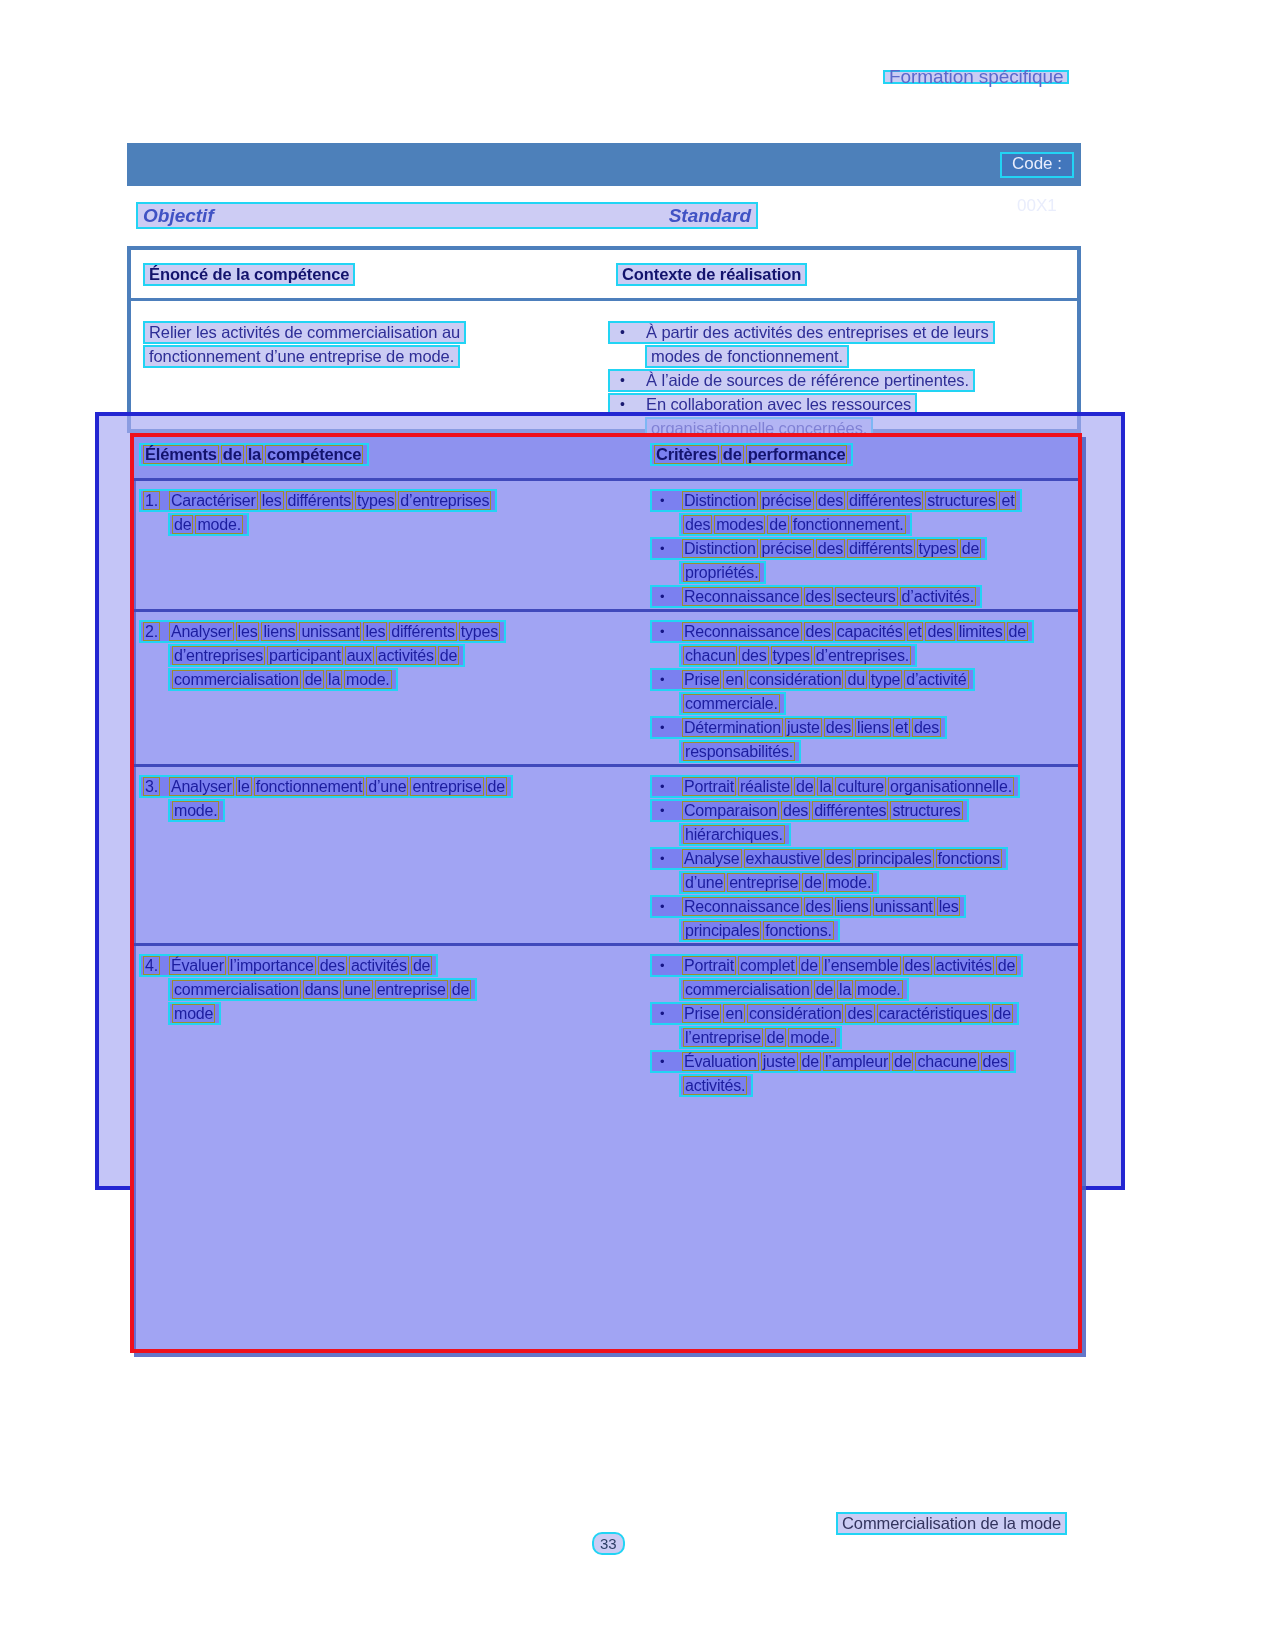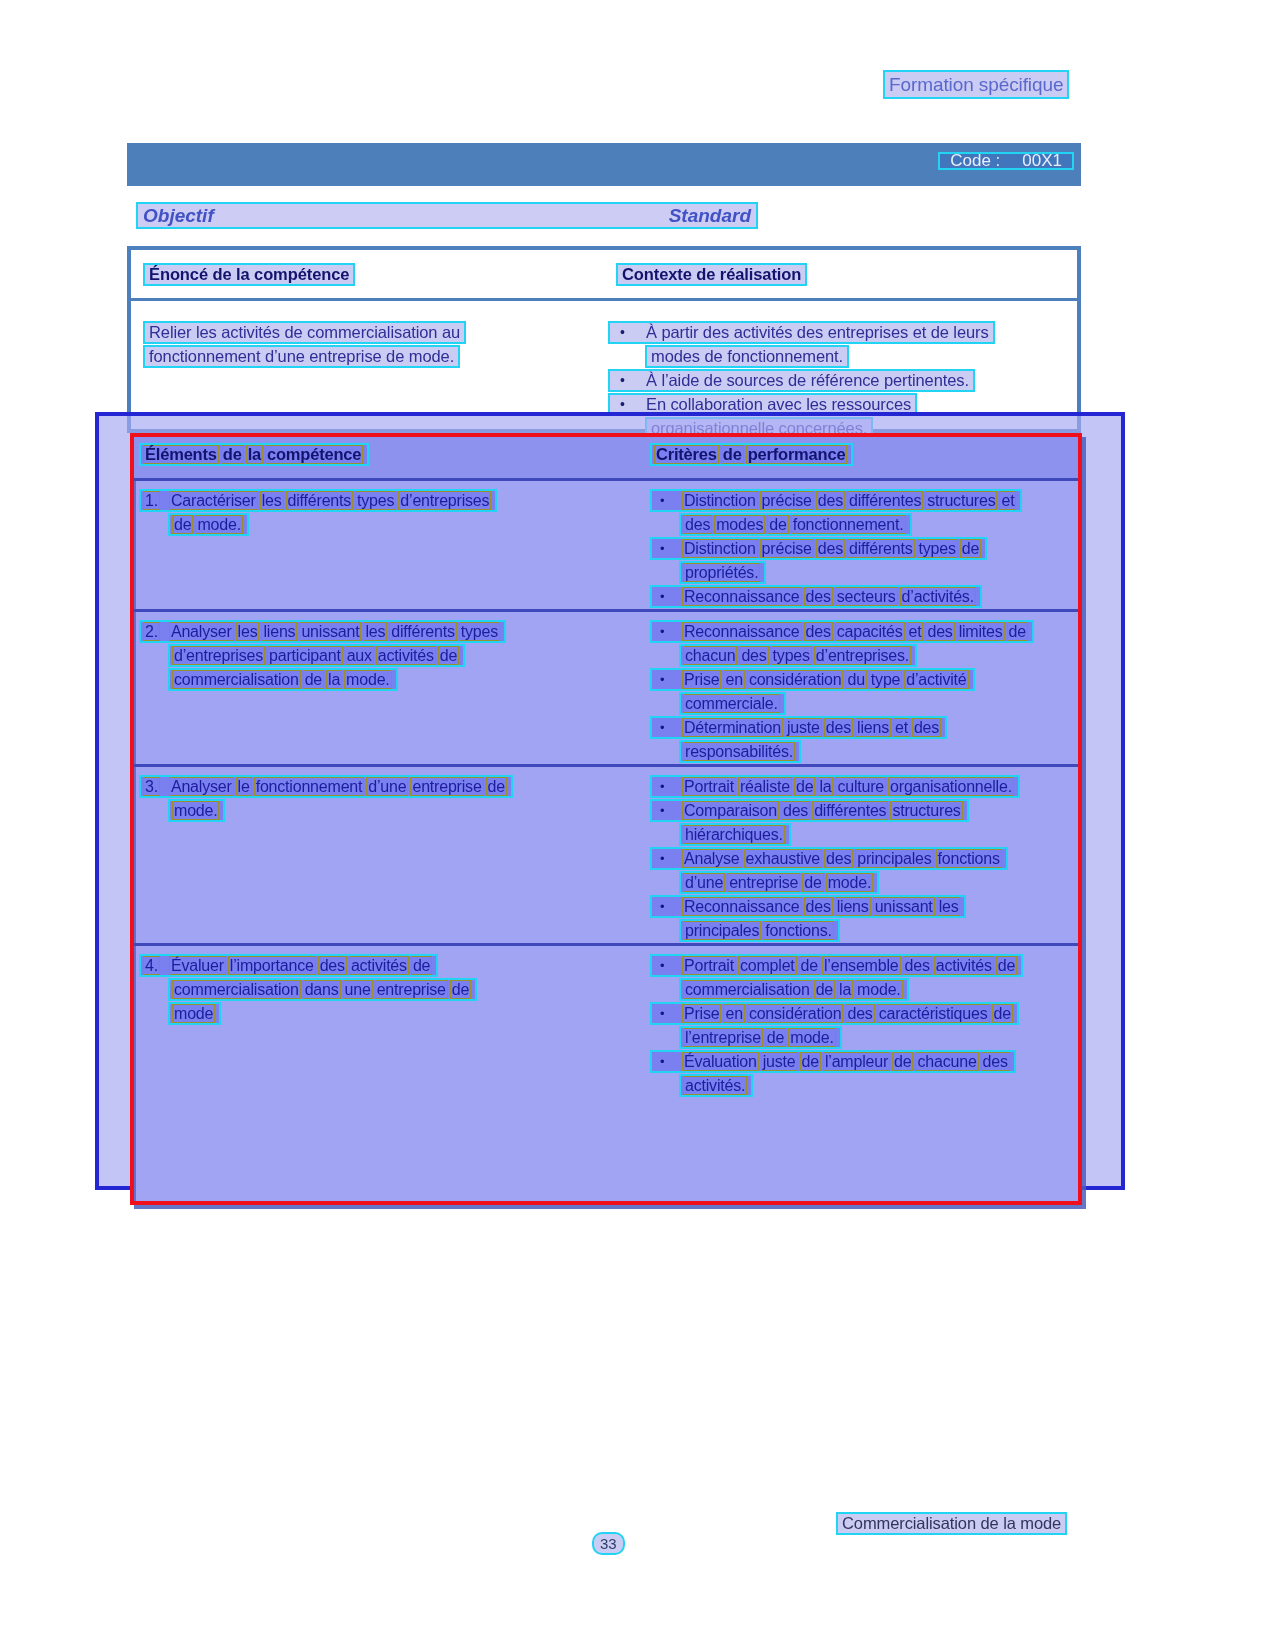--- a/index.html
+++ b/index.html
@@ -16,27 +16,27 @@
     height:23px; border:2px solid #22d4f4; background:#cbccf4;
     padding:0 4px; margin-bottom:1px;
     font-size:16.5px; line-height:19px; letter-spacing:-0.1px; color:#2e2e96;
     white-space:nowrap;
   }
   .hl.bold1 { font-weight:bold; color:#13136d; }
   .hl.cont1 { margin-left:37px; }
   .bullet-dot1 { display:inline-block; width:32px; padding-left:6px; color:#1a1a70; font-size:14px; }
 
   
-  .eyebrow { left:883px; top:70px; font-size:19px; color:#5a68cc; height:29px; line-height:22px; }
+  .eyebrow { left:883px; top:70px; font-size:19px; color:#5a68cc; height:14px; line-height:22px; }
   .banner  { left:127px; top:143px; width:954px; height:43px; background:#4d80ba; }
   .code-chip {
-    position:absolute; right:7px; top:9px; height:18px;
+    position:absolute; right:7px; top:9px; height:26px;
     display:flex; align-items:center; gap:22px; padding:0 10px;
     border:2px solid #22d4f4; background:#4276bc;
-    color:#e9edfc; font-size:17px;
+    color:#e9edfc; font-size:17px;flex-direction:column;
   }
   .obj-bar {
     left:136px; top:202px; width:622px; height:27px;
     border:2px solid #22d4f4; background:#cdccf4;
     display:flex; justify-content:space-between; align-items:center; padding:0 5px;
     font-size:19px; font-weight:bold; font-style:italic; color:#4052c4;
   }
 
   
   .table1 { left:127px; top:246px; width:954px; height:187px; border:4px solid #4d7fbc; background:#fff; }
@@ -45,21 +45,21 @@
   .t1-body { display:flex; padding:20px 0 0 12px; }
   .t1-body .cell-l { flex:0 0 465px; }
   .t1-body .cell-r { flex:1; }
 
   
   .outer-box {
     left:95px; top:412px; width:1030px; height:778px;
     border:4px solid #2326d2; background:rgba(168,170,243,0.68);
   }
   .red-table {
-    left:130px; top:433px; width:952px; height:772px;
+    left:130px; top:433px; width:952px; height:920px;
     border:4px solid #ef101c; background:#a1a4f3;
     box-shadow:4px 4px 0 rgba(74,95,192,0.85), inset 2px 0 0 rgba(64,73,187,0.6);
   }
   .t2-head { display:flex; height:44px; padding:6px 0 0 5px; border-bottom:3px solid #4049bb; background:#8e92ef; }
   .t2-head .cell-l { flex:0 0 511px; }
   .t2-row { display:flex; padding:8px 0 0 5px; }
   .t2-row + .t2-row { border-top:3px solid #4049bb; }
   .t2-row:nth-child(1) { min-height:124px; }
   .t2-row:nth-child(2) { min-height:153px; }
   .t2-row:nth-child(3) { min-height:177px; }

